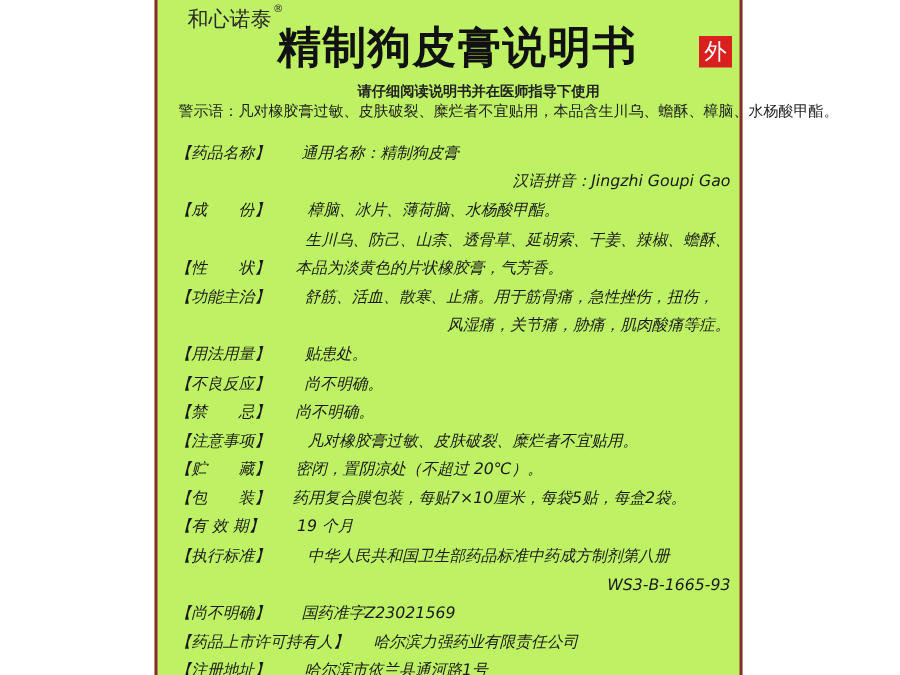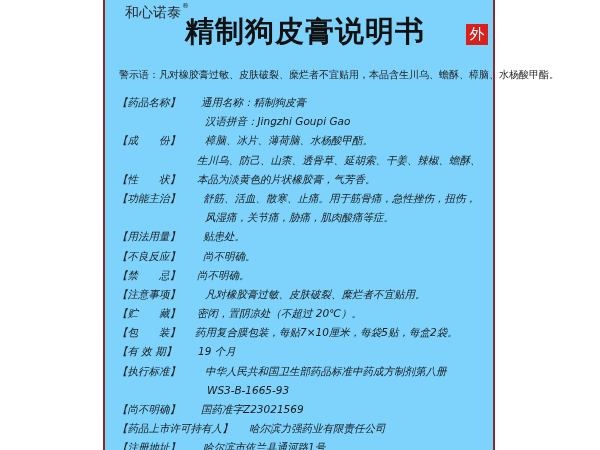--- a/index.html
+++ b/index.html
@@ -13,21 +13,21 @@
     color: #1a1a1a;
   }
   .sheet {
     position: absolute;
     left: 103px;
     top: 0;
     width: 388px;
     height: 450px;
     border-left: 2px solid #8b2a2e;
     border-right: 2px solid #8b2a2e;
-    background: #7dd3fc;
+    background: #bef264;
   }
   .logo {
     position: absolute;
     left: 20px;
     top: 4px;
     font-size: 14px;
     color: #2a2a2a;
     letter-spacing: 0px;
     font-weight: normal;
   }
@@ -101,29 +101,30 @@
   .label {
     flex: 0 0 auto;
     white-space: nowrap;
     color: #1a1a1a;
   }
   .value {
     flex: 1 1 auto;
     color: #1a1a1a;
   }
   .value .line { display: block; white-space: nowrap; }
-  .value .line + .line { margin-top: 3.2px; }
+  .value .line + .line { margin-top: 3.2px; text-align: right; }
 </style>
 </head>
 <body>
 
 <div class="sheet">
   <div class="logo"><span>和心诺泰</span><sup>®</sup></div>
   <div class="title">精制狗皮膏说明书</div>
   <div class="badge">外</div>
+  <div class="subtitle">请仔细阅读说明书并在医师指导下使用</div>
   <div class="warning">警示语：凡对橡胶膏过敏、皮肤破裂、糜烂者不宜贴用，本品含生川乌、蟾酥、樟脑、水杨酸甲酯。</div>
 
   <div class="content">
 
     <div class="row">
       <span class="label" style="width:78px">【药品名称】</span>
       <span class="value" style="padding-left:6px">
         <span class="line">通用名称：精制狗皮膏</span>
         <span class="line" style="padding-left:4px">汉语拼音：Jingzhi Goupi Gao</span>
       </span>

